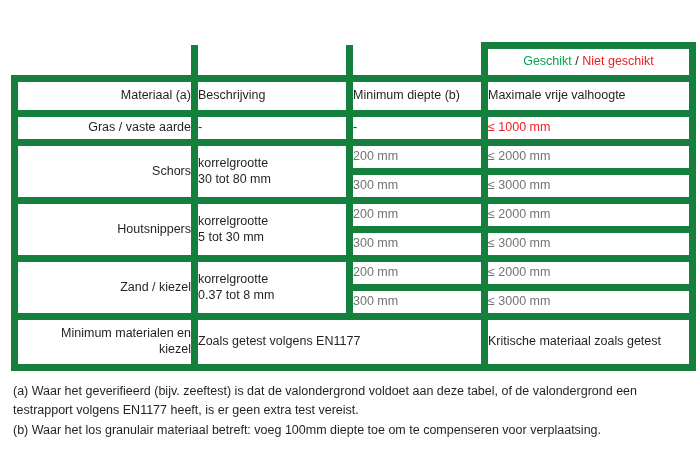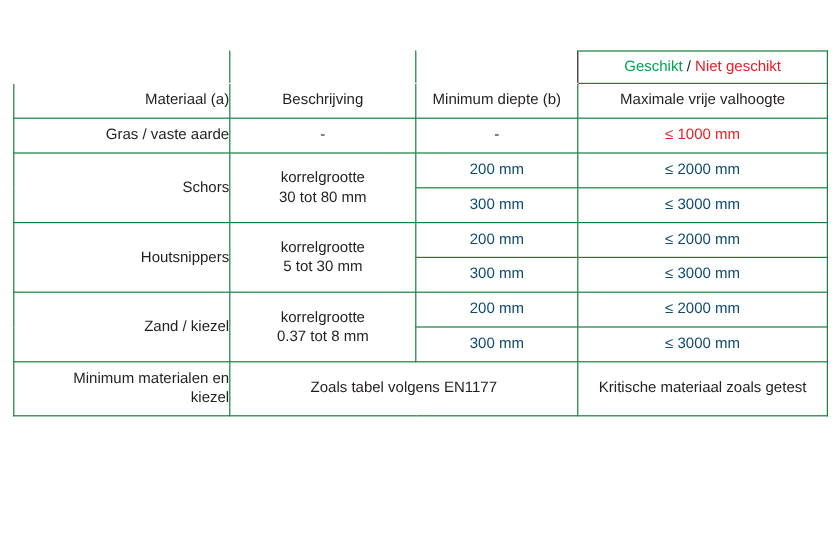--- a/index.html
+++ b/index.html
@@ -20,51 +20,51 @@
     left: 11px;
     top: 42px;
     width: 678px;
   }
   table.tbl {
     border-collapse: collapse;
     width: 678px;
     table-layout: fixed;
   }
   table.tbl td {
-    border: 1px solid #15803d;
+    border: 7px solid #15803d;
     padding: 0;
     vertical-align: middle;
     font-size: 12.5px;
     line-height: 1.25;
   }
   
   col.c1 { width: 180px; }
   col.c2 { width: 155px; }
   col.c3 { width: 135px; }
   col.c4 { width: 208px; }
   .nobox {
     border-top: 1px solid #ffffff !important;
     border-left: 1px solid #ffffff !important;
     border-bottom: 1px solid #ffffff !important;
   }
   .cell {
     padding: 6px 8px;
   }
-  .center { text-align: center; }
+  .center { }
   .left { text-align: right; padding-left: 9px; }
   .hdr-row td { height: 26px; }
   .legend-cell {
     text-align: center;
     font-size: 12.5px;
     padding: 4px 6px;
   }
   .green { color: #00a651; }
   .red { color: #ed1c24; }
   .sep { color: #231f20; }
-  .green-val { color: #0c4a6e; }
+  .green-val { color: #737373; }
   .red-val { color: #ed1c24; margin-top: 31px; }
   .tall { height: 29px; }
   .two-line {
     line-height: 1.35;
   }
   .notes {
     margin-top: 11px;
     font-size: 12.5px;
     line-height: 1.55;
     padding: 0 2px;
@@ -150,22 +150,24 @@
       <tr class="tall">
         <td class="cell center green-val">300 mm</td>
         <td class="cell center green-val">≤ 3000 mm</td>
       </tr>
 
       <tr>
         <td class="cell left two-line" style="height:44px;">
           <span>Minimum materialen en</span><br>
           <span>kiezel</span>
         </td>
-        <td class="cell center" colspan="2">Zoals tabel volgens EN1177</td>
+        <td class="cell center" colspan="2">Zoals getest volgens EN1177</td>
         <td class="cell center">Kritische materiaal zoals getest</td>
       </tr>
     </tbody>
   </table>
 
   <div class="notes">
+    <p>(a) Waar het geverifieerd (bijv. zeeftest) is dat de valondergrond voldoet aan deze tabel, of de valondergrond een testrapport volgens EN1177 heeft, is er geen extra test vereist.</p>
+    <p>(b) Waar het los granulair materiaal betreft: voeg 100mm diepte toe om te compenseren voor verplaatsing.</p>
   </div>
 
 </div>
 
 </body></html>

